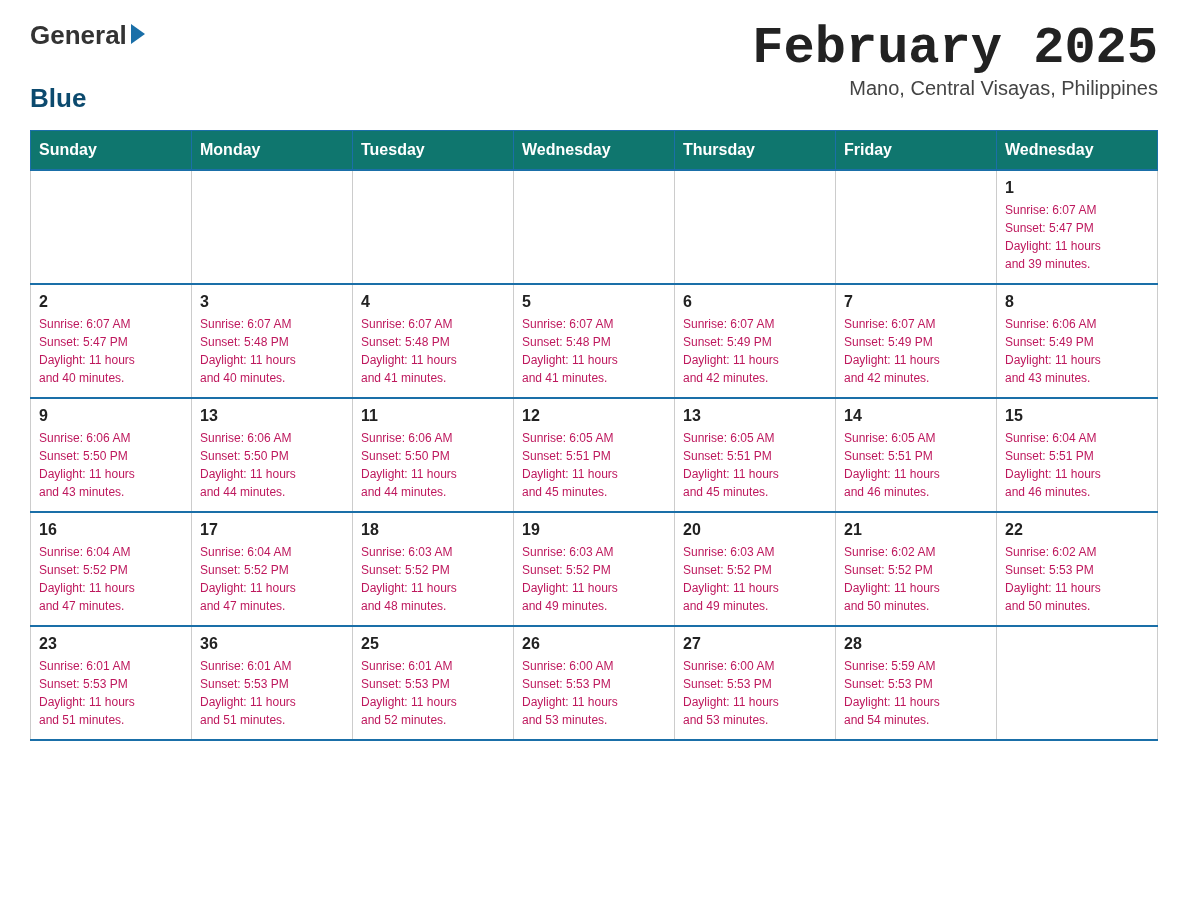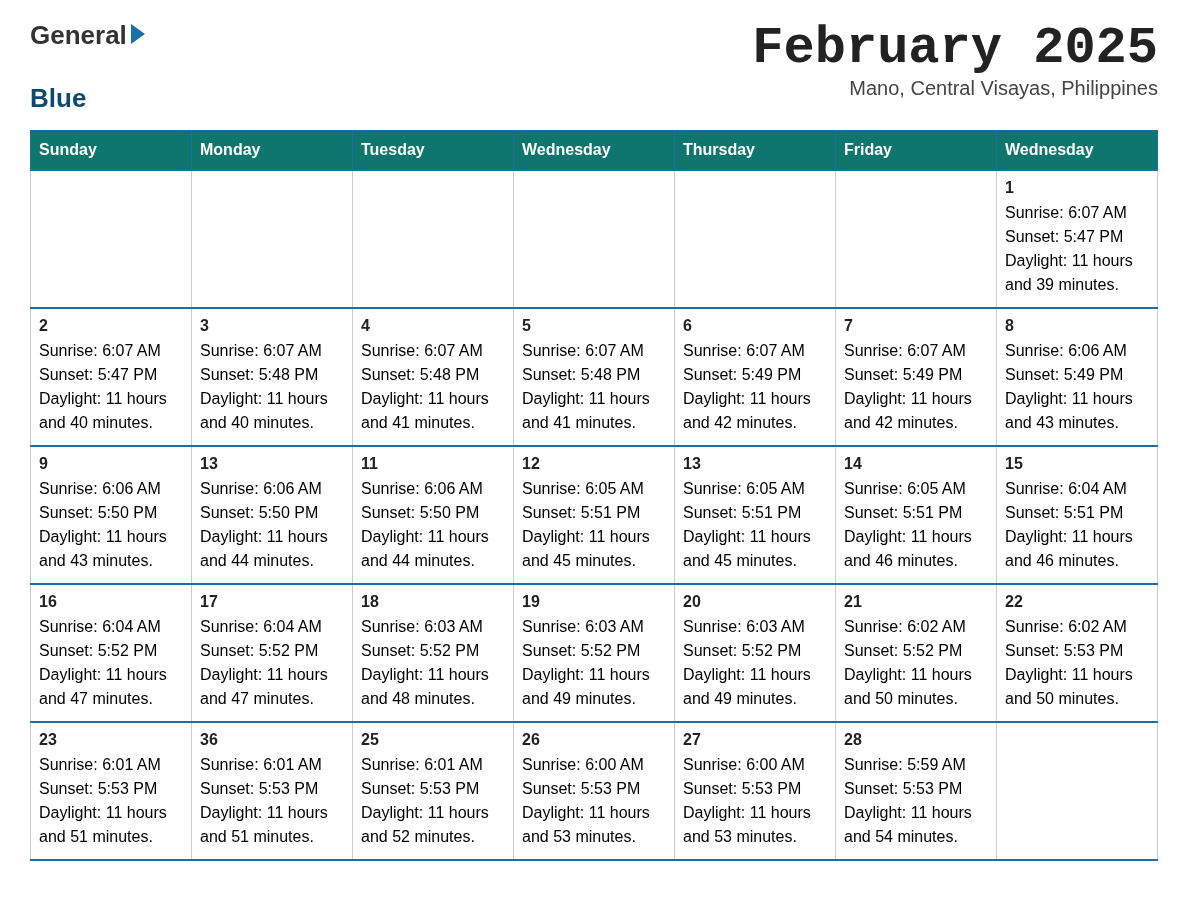--- a/index.html
+++ b/index.html
@@ -88,22 +88,22 @@
       border-bottom: 2px solid #1a6fa8;
     }
     .day-number {
       font-size: 16px;
       font-weight: bold;
       color: #222;
       margin-bottom: 4px;
       display: block;
     }
     .day-info {
-      font-size: 16px;
-      color: #000000;
+      font-size: 12px;
+      color: #be185d;
       line-height: 1.5;
     }
     .empty-cell {
       background: #f9f9f9;
     }
   </style>
 </head>
 <body>
 
 <div class="header">

